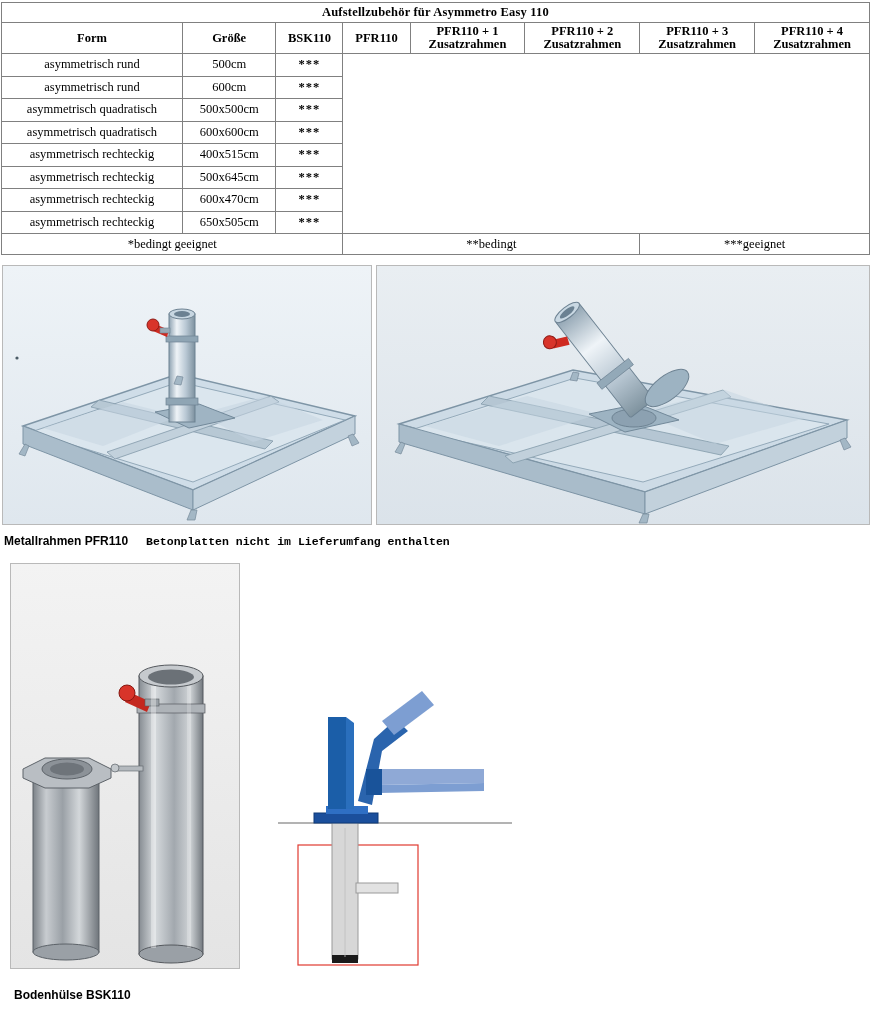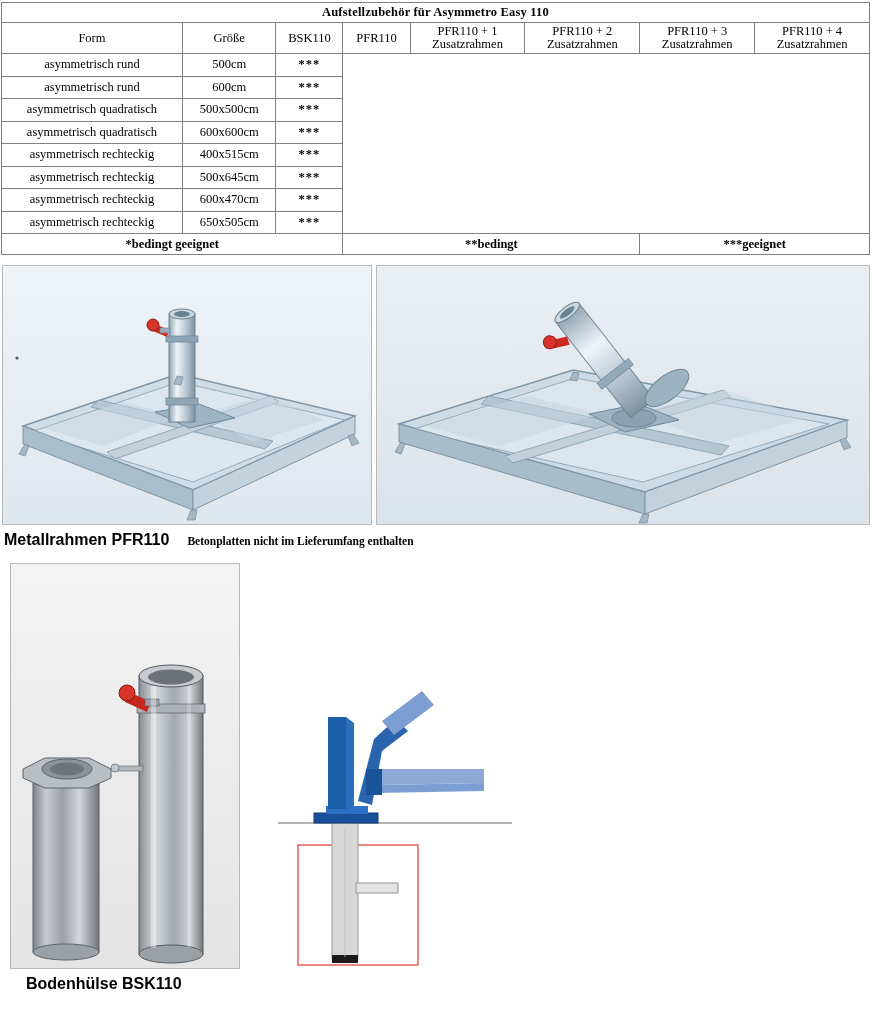--- a/index.html
+++ b/index.html
@@ -38,41 +38,41 @@
   }
   .title-row td {
     background: #c9d8ea;
     font-weight: bold;
     font-size: 14px;
     height: 19px;
     letter-spacing: .2px;
   }
   .head-row td {
     background: #e8e8e8;
-    font-weight: normal;
+    font-weight: bold;
     height: 30px;
     line-height: 13px;
     font-size: 12.5px;
   }
   .data-row td {
     height: 21.5px;
   }
   .stars {
     font-weight: bold;
     font-size: 12px;
     letter-spacing: 1px;
     line-height: 9px;
     padding-top: 3px;
   }
   .empty-cell {
     background: #ffffff;
   }
   .legend-row td {
     background: #e8e8e8;
-    font-weight: bold;
+    font-weight: normal;
     height: 20px;
     font-size: 12.5px;
   }
 
   
   col.c-form   { width: 178px; }
   col.c-size   { width: 92px; }
   col.c-bsk    { width: 66px; }
   col.c-pfr    { width: 66px; }
   col.c-z1     { width: 113px; }
@@ -96,26 +96,26 @@
   .photo.right { left: 376px; top: 0; width: 492px; height: 258px; }
 
   .caption-row {
     margin-top: 6px;
     padding-left: 4px;
     height: 22px;
   }
   .cap-bold {
     font-family: "Liberation Sans", sans-serif;
     font-weight: bold;
-    font-size: 16px;
+    font-size: 12px;
     display: inline-block;
     vertical-align: baseline;
   }
   .cap-sub {
-    font-family: Liberation Serif, serif;
+    font-family: Liberation Mono, monospace;
     font-weight: bold;
     font-size: 11.5px;
     display: inline-block;
     margin-left: 14px;
     vertical-align: baseline;
   }
 
   .photo-row2 {
     position: relative;
     margin-top: 10px;
@@ -124,22 +124,22 @@
   .photo.sleeve {
     left: 10px; top: 0; width: 228px; height: 404px;
     background: #f0f0f0;
   }
   .diagram {
     position: absolute;
     left: 270px; top: 110px; width: 250px; height: 295px;
     background: #ffffff;
   }
   .caption-row2 {
-    margin-top: 6px;
-    padding-left: 26px;
+    margin-top: 16px;
+    padding-left: 14px;
   }
 
   
   svg { display: block; }
 </style>
 </head>
 <body>
 
 <div class="table-wrap">
   <table class="spec">

